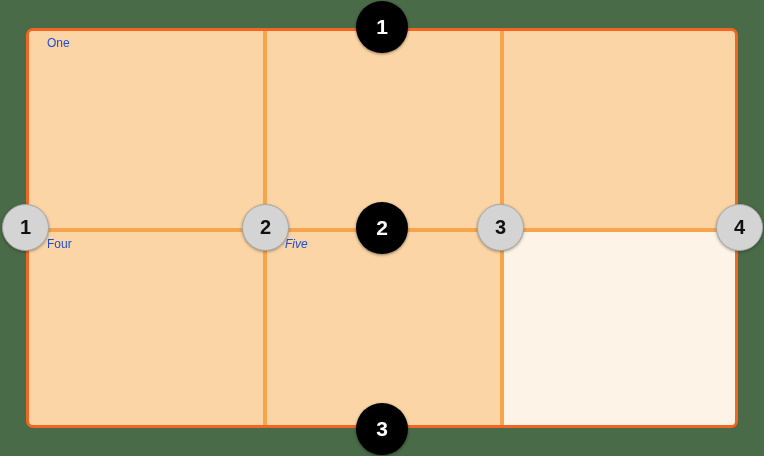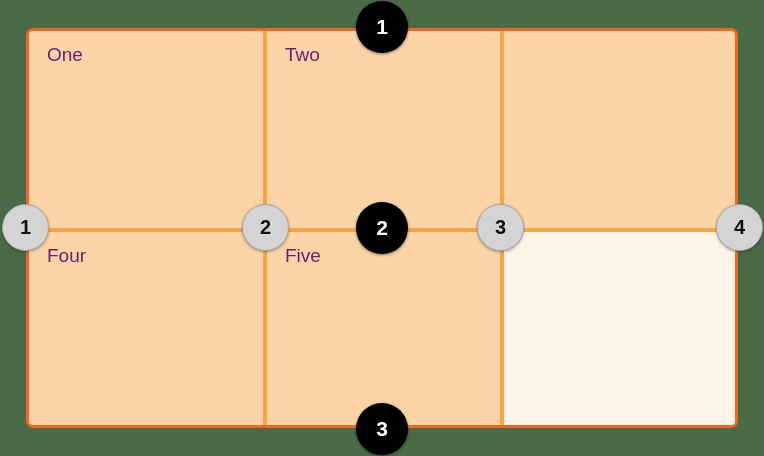--- a/index.html
+++ b/index.html
@@ -40,23 +40,23 @@
   .cell {
     position: absolute;
     box-sizing: border-box;
     background: #fbd5a5;
   }
   .cell.light { background: #fdf3e6; }
 
   .cell-label {
     position: absolute;
     left: 18px;
-    top: 16px;
-    color: #701a75;
-    font-size: 19px;
+    top: 4px;
+    color: #1d4ed8;
+    font-size: 12px;
     font-family: "Liberation Sans", sans-serif;
     line-height: 16px;
     white-space: nowrap;
   }
 
   
   .divider {
     position: absolute;
     background: #f7a54a;
   }
@@ -97,30 +97,27 @@
 <body>
 
 <div id="stage">
 
   <div class="grid-frame">
 
     <div class="cell" style="left:0px; top:0px; width:234px; height:197px;">
       <span class="cell-label">One</span>
     </div>
 
-    <div class="cell" style="left:238px; top:0px; width:233px; height:197px;">
-      <span class="cell-label">Two</span>
-    </div>
 
 
     <div class="cell" style="left:0px; top:201px; width:234px; height:193px;border-radius:32px;">
       <span class="cell-label">Four</span>
     </div>
 
-    <div class="cell" style="left:238px; top:201px; width:233px; height:193px;">
+    <div class="cell" style="left:238px; top:201px; width:233px; height:193px;font-style:italic;">
       <span class="cell-label">Five</span>
     </div>
 
     <div class="cell light" style="left:475px; top:201px; width:231px; height:193px;">
       <span class="cell-label"></span>
     </div>
 
     <div class="divider v" style="left:234px; top:0px; height:394px;"></div>
     <div class="divider v" style="left:471px; top:0px; height:394px;"></div>
     <div class="divider h" style="left:0px; top:197px; width:706px;"></div>

